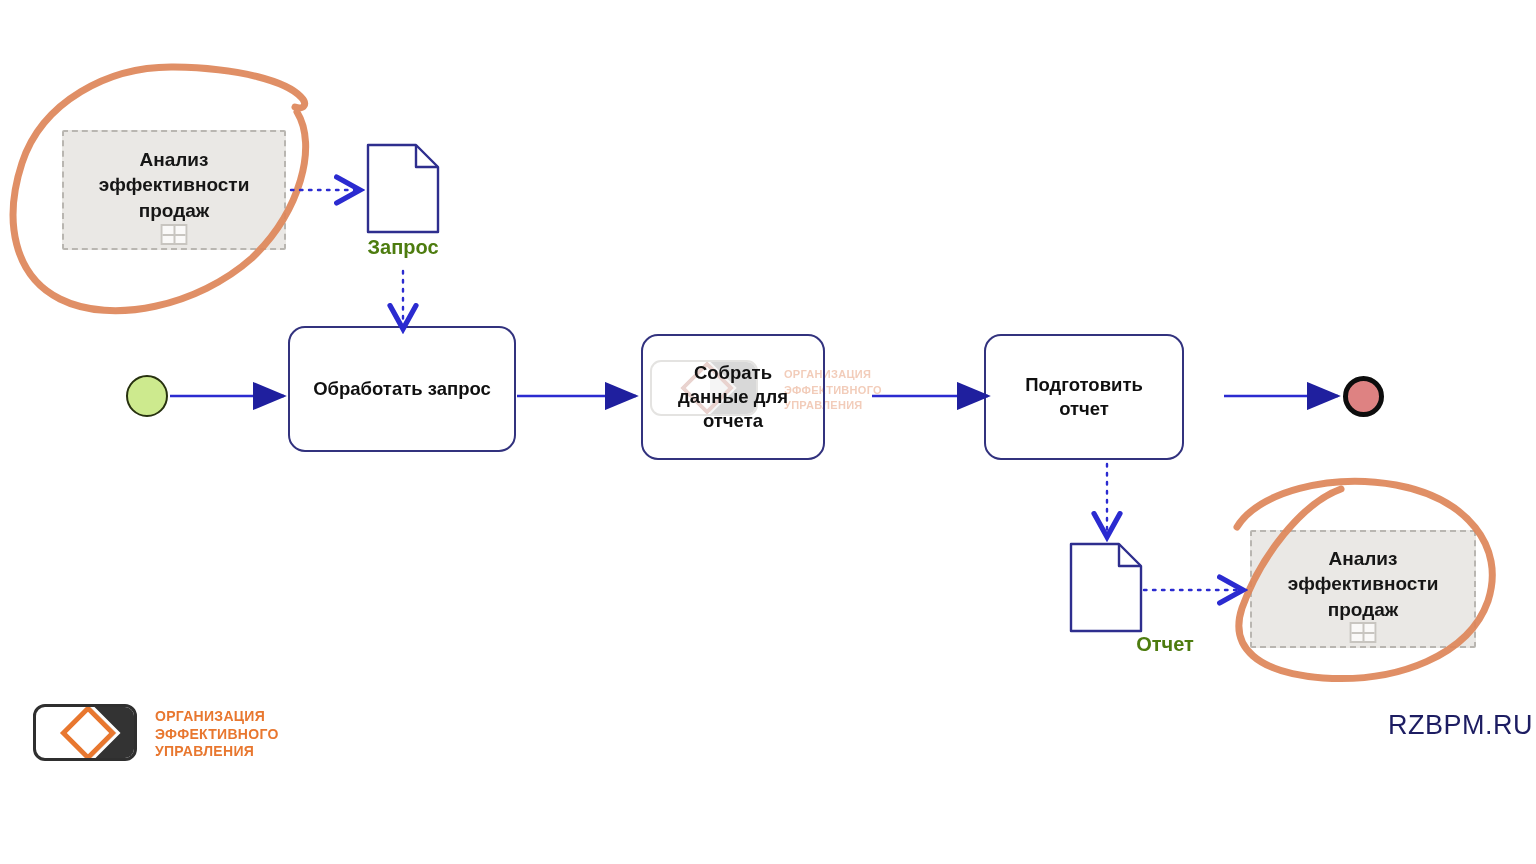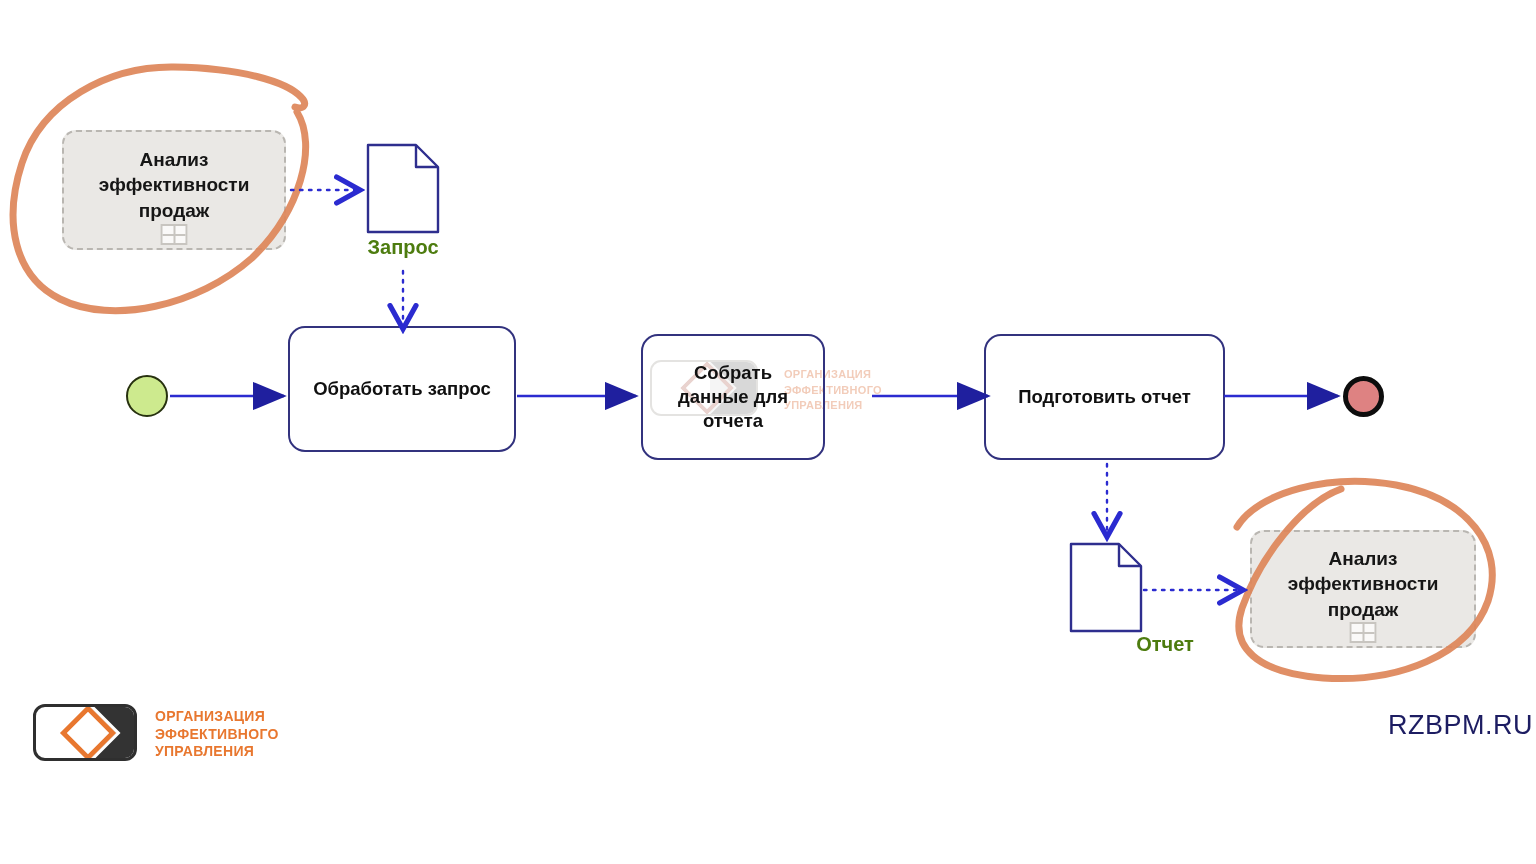--- a/index.html
+++ b/index.html
@@ -19,21 +19,21 @@
   html,body{background:#fff}
   .canvas{
     position:relative;width:1536px;height:864px;background:#ffffff;overflow:hidden;
     font-family:"Liberation Sans",sans-serif;
   }
   
   .annotation{
     position:absolute;z-index:1;
     background:var(--annotation-fill);
     border:2px dashed var(--annotation-border);
-    border-radius:14px;
+    border-radius:2px;
     display:flex;align-items:center;justify-content:center;text-align:center;
     font-size:19px;font-weight:600;color:#161616;line-height:1.32;
     padding:0 26px 10px 26px;
   }
   .annotation.top{left:62px;top:130px;width:224px;height:120px}
   .annotation.bottom{left:1250px;top:530px;width:226px;height:118px}
   .expand{
     position:absolute;left:50%;bottom:3px;transform:translateX(-50%);
     width:27px;height:21px;border:2px solid #c8c5c0;background:#faf9f8;
   }
@@ -47,21 +47,21 @@
   .wm-text{margin-left:26px;margin-top:7px;font-size:11px;font-weight:700;line-height:15.5px;letter-spacing:.3px;color:#e8a482}
   
   .task{
     position:absolute;z-index:3;width:228px;height:126px;background:transparent;
     border:2.4px solid var(--task-border);border-radius:17px;
     display:flex;align-items:center;justify-content:center;text-align:center;
     font-size:18.5px;font-weight:600;color:#101010;line-height:1.3;padding:0 18px;
   }
   .task.t1{left:288px;top:326px}
   .task.t2{left:641px;top:334px;width:184px}
-  .task.t3{left:984px;top:334px;width:241px}
+  .task.t3{left:984px;top:334px;width:200px}
   
   .event-start{position:absolute;z-index:3;left:126px;top:375px;width:42px;height:42px;border-radius:50%;
     background:var(--start-fill);border:2.5px solid #27310f}
   .event-end{position:absolute;z-index:3;left:1343px;top:376px;width:41px;height:41px;border-radius:50%;
     background:var(--end-fill);border:5.5px solid #0d0d0d}
   
   .layer{position:absolute;left:0;top:0;z-index:4;pointer-events:none}
   .flow{stroke:var(--flow-blue);stroke-width:2.6;fill:none}
   .assoc{stroke:var(--flow-blue);stroke-width:2.4;fill:none;stroke-dasharray:2.5 6.5;stroke-linecap:round}
   .mk-fill{fill:var(--arrow-navy)}

